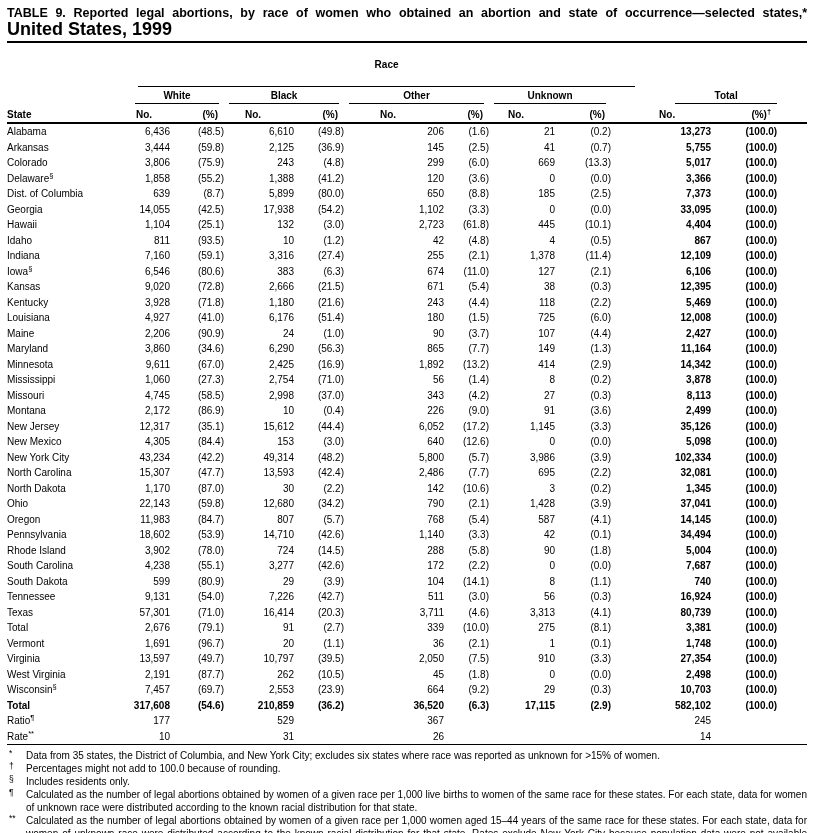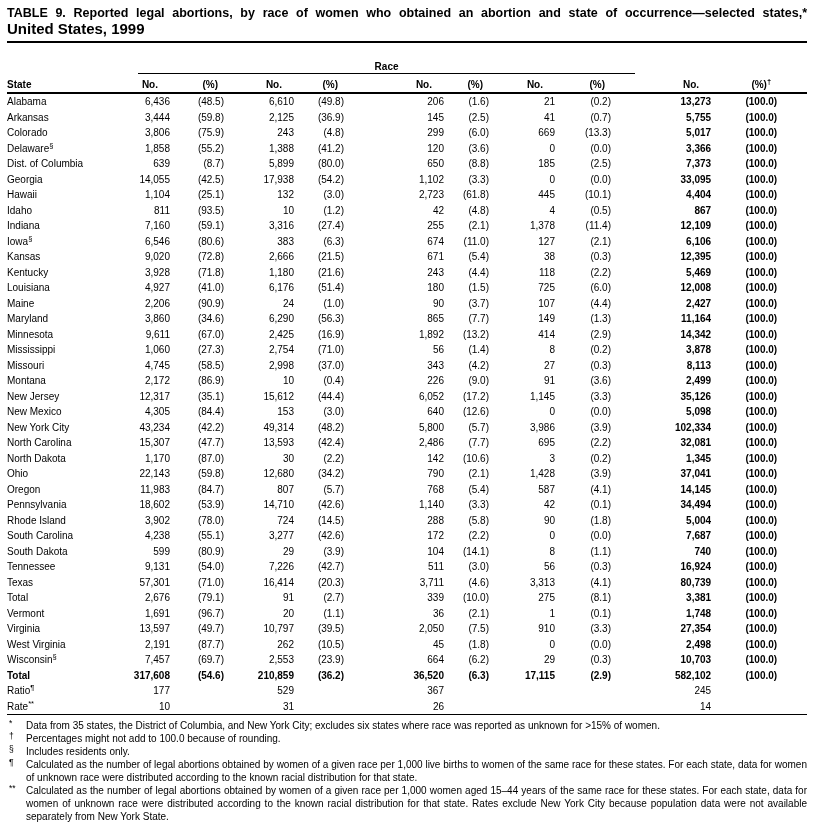--- a/index.html
+++ b/index.html
@@ -9,37 +9,37 @@
     width: 814px; height: 833px; overflow: hidden;
   }
   .page { width: 800px; padding: 5px 7px 0 7px; }
 
   
   .title-block { border-bottom: 2px solid #000; padding-bottom: 4px; margin-bottom: 16px; }
   .title-line1 {
     font-weight: bold; font-size: 12.5px; line-height: 16px;
     text-align: justify; text-align-last: justify;
   }
-  .title-line2 { font-weight: bold; font-size: 15px; line-height: 16px; }
+  .title-line2 { font-weight: bold; font-size: 18px; line-height: 16px; }
 
   
   table { width: 800px; table-layout: fixed; border-collapse: collapse; }
   th, td { padding: 0; margin: 0; font-size: 10px; white-space: nowrap; overflow: hidden; }
   thead th { font-weight: bold; vertical-align: bottom; }
 
   .race-row th { height: 15px; }
-  .race-inner { margin-left: 8px; border-bottom: 1px solid #000; text-align: center; padding-bottom: 1px; }
+  .race-inner { margin-left: 8px; border-bottom: 1px solid #000; text-align: center; padding-bottom: 16px; }
 
   .group-row th { height: 17px; }
   .grp-inner { margin: 0 5px; border-bottom: 1px solid #000; text-align: center; padding-bottom: 2px; }
   .grp-inner.total { margin-left: 40px; margin-right: 0; }
 
   .label-row th { height: 16px; border-bottom: 2px solid #000; padding-bottom: 2px; }
   .label-row .h-state { text-align: left; font-weight: bold; margin-left: 20px; }
-  .label-row .h-no  { text-align: right; padding-right: 12px; }
+  .label-row .h-no  { text-align: center; padding-right: 12px; }
   .label-row .h-pct { text-align: right; padding-right: 6px; }
 
   tbody td { height: 15.5px; line-height: 15.5px; vertical-align: middle; }
   td.num { text-align: right; }
   td.state-cell { text-align: left; }
   .b { font-weight: bold; }
   tr.row-total td { font-weight: bold; }
   tr.row-last td { border-bottom: 1.5px solid #000; }
   sup { font-size: 7.5px; line-height: 0; vertical-align: super; }
 
@@ -82,20 +82,40 @@
     </colgroup>
     <thead>
       <tr class="race-row">
         <th></th>
         <th colspan="9">
           <div class="race-inner">Race</div>
         </th>
         <th colspan="2"></th>
         <th></th>
       </tr>
+      <tr class="group-row">
+        <th></th>
+        <th colspan="2">
+          <div class="grp-inner">White</div>
+        </th>
+        <th colspan="2">
+          <div class="grp-inner">Black</div>
+        </th>
+        <th colspan="2">
+          <div class="grp-inner">Other</div>
+        </th>
+        <th colspan="2">
+          <div class="grp-inner">Unknown</div>
+        </th>
+        <th></th>
+        <th colspan="2">
+          <div class="grp-inner total">Total</div>
+        </th>
+        <th></th>
+      </tr>
       <tr class="label-row">
         <th class="h-state">State</th>
         <th class="h-no">No.</th>
         <th class="h-pct">(%)</th>
         <th class="h-no">No.</th>
         <th class="h-pct">(%)</th>
         <th class="h-no">No.</th>
         <th class="h-pct">(%)</th>
         <th class="h-no">No.</th>
         <th class="h-pct">(%)</th>
@@ -646,21 +666,21 @@
           <td class="num b">(100.0)</td>
           <td></td>
         </tr>
         <tr>
           <td class="state-cell"><span>Wisconsin</span><sup>§</sup></td>
           <td class="num">7,457</td>
           <td class="num">(69.7)</td>
           <td class="num">2,553</td>
           <td class="num">(23.9)</td>
           <td class="num">664</td>
-          <td class="num">(6.2)</td>
+          <td class="num">(9.2)</td>
           <td class="num">29</td>
           <td class="num">(0.3)</td>
           <td></td>
           <td class="num b">10,703</td>
           <td class="num b">(100.0)</td>
           <td></td>
         </tr>
         <tr class="row-total">
           <td class="state-cell"><span>Total</span></td>
           <td class="num">317,608</td>

